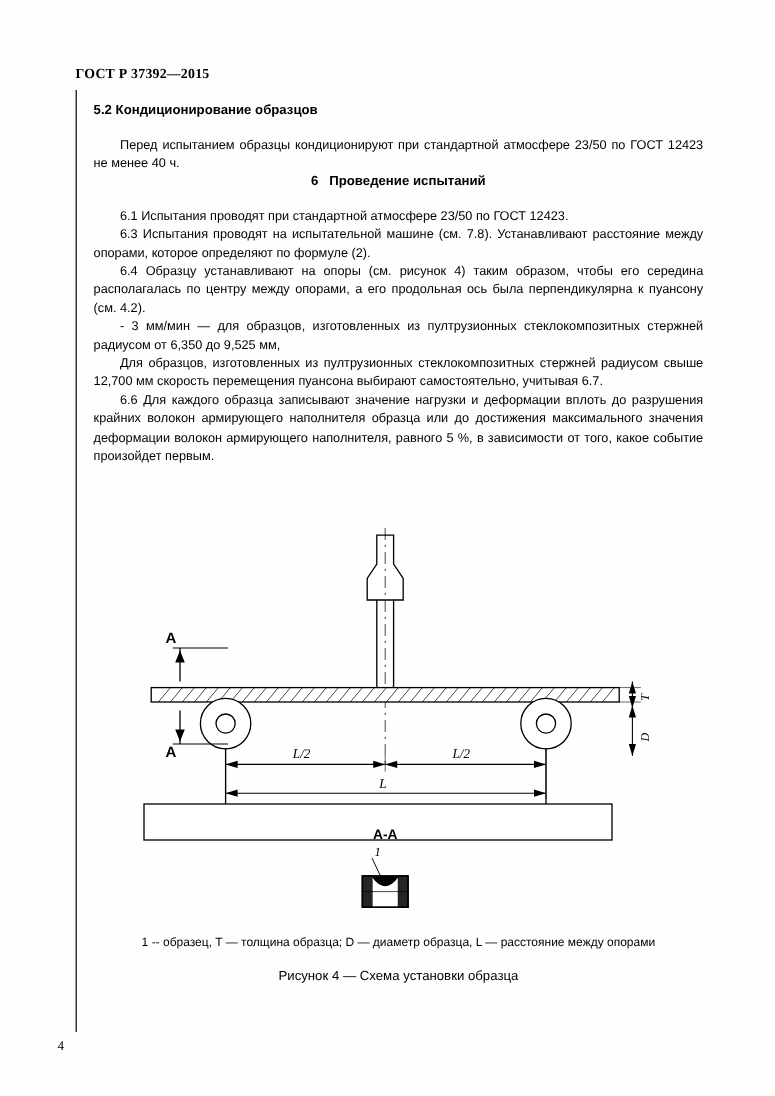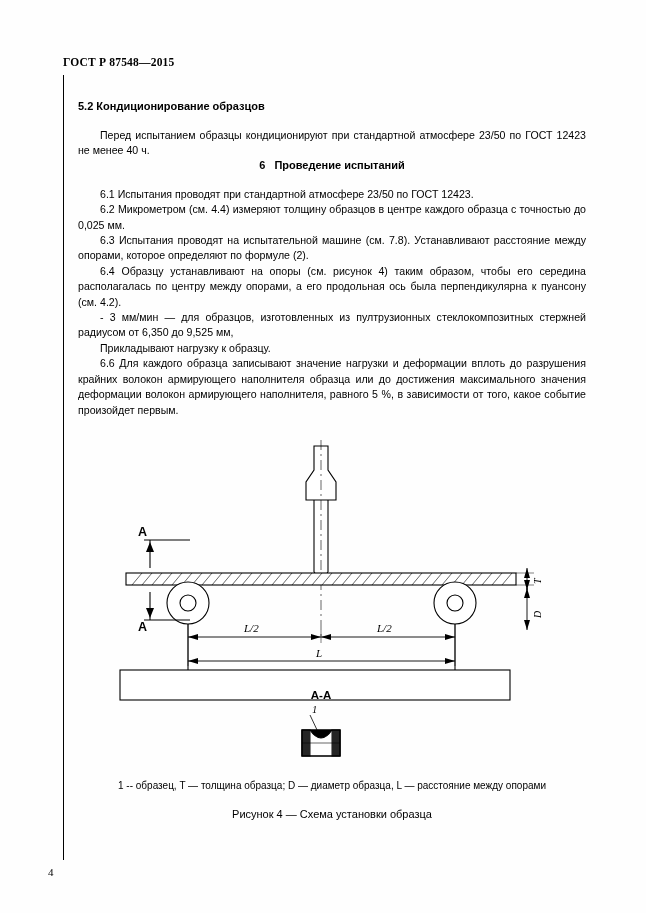--- a/index.html
+++ b/index.html
@@ -36,21 +36,21 @@
     left: 63px;
     top: 56px;
     font-size: 11.5px;
     letter-spacing: 0.2px;
     font-weight: bold;
     font-family: "Liberation Serif", serif;
   }
   .content {
     position: absolute;
     left: 78px;
-    top: 100px;
+    top: 86px;
     width: 508px;
   }
   h2.sec {
     font-size: 11px;
     font-weight: bold;
     margin: 0 0 0 0;
     padding: 0;
     font-family: "Liberation Sans", sans-serif;
   }
   .sec-5-2 {
@@ -114,38 +114,37 @@
   }
   svg { display: block; }
 </style>
 </head>
 <body>
 
 <div class="page">
 
   <div class="left-rule"></div>
 
-  <div class="header">ГОСТ Р 87548—2015</div>
+  <div class="header">ГОСТ Р 37392—2015</div>
 
   <div class="content">
 
     <h2 class="sec sec-5-2">5.2  Кондиционирование образцов</h2>
 
     <p class="para first indent">Перед испытанием образцы кондиционируют при стандартной атмосфере 23/50 по ГОСТ 12423 не менее 40 ч.</p>
 
     <h2 class="sec sec-6">
       <span class="num">6</span><span>Проведение испытаний</span>
     </h2>
 
     <p class="para first indent">6.1  Испытания проводят при стандартной атмосфере 23/50 по ГОСТ 12423.</p>
-    <p class="para indent">6.2  Микрометром (см. 4.4) измеряют толщину образцов в центре каждого образца с точностью до 0,025 мм.</p>
     <p class="para indent">6.3  Испытания проводят на испытательной машине (см. 7.8). Устанавливают расстояние между опорами, которое определяют по формуле (2).</p>
     <p class="para indent">6.4  Образцу устанавливают на опоры (см. рисунок 4) таким образом, чтобы его середина располагалась по центру между опорами, а его продольная ось была перпендикулярна к пуансону (см. 4.2).</p>
     <p class="para indent">- 3 мм/мин — для образцов, изготовленных из пултрузионных стеклокомпозитных стержней радиусом от 6,350 до 9,525 мм,</p>
-    <p class="para indent">Прикладывают нагрузку к образцу.</p>
+    <p class="para indent gap-before">Для образцов, изготовленных из пултрузионных стеклокомпозитных стержней радиусом свыше 12,700 мм скорость перемещения пуансона выбирают самостоятельно, учитывая 6.7.</p>
     <p class="para indent">6.6  Для каждого образца записывают значение нагрузки и деформации вплоть до разрушения крайних волокон армирующего наполнителя образца или до достижения максимального значения деформации волокон армирующего наполнителя, равного 5 %, в зависимости от того, какое событие произойдет первым.</p>
 
   </div>
 
   <div class="figure">
     <svg width="508" height="340" viewBox="0 0 508 340">
       <g stroke="#000" fill="none" stroke-width="1.1">
 
         <path d="M236 6 L236 30 L228 42 L228 60 L258 60 L258 42 L250 30 L250 6 Z" stroke="#000" fill="#fff"></path>
         <line x1="236" y1="60" x2="236" y2="132"></line>

